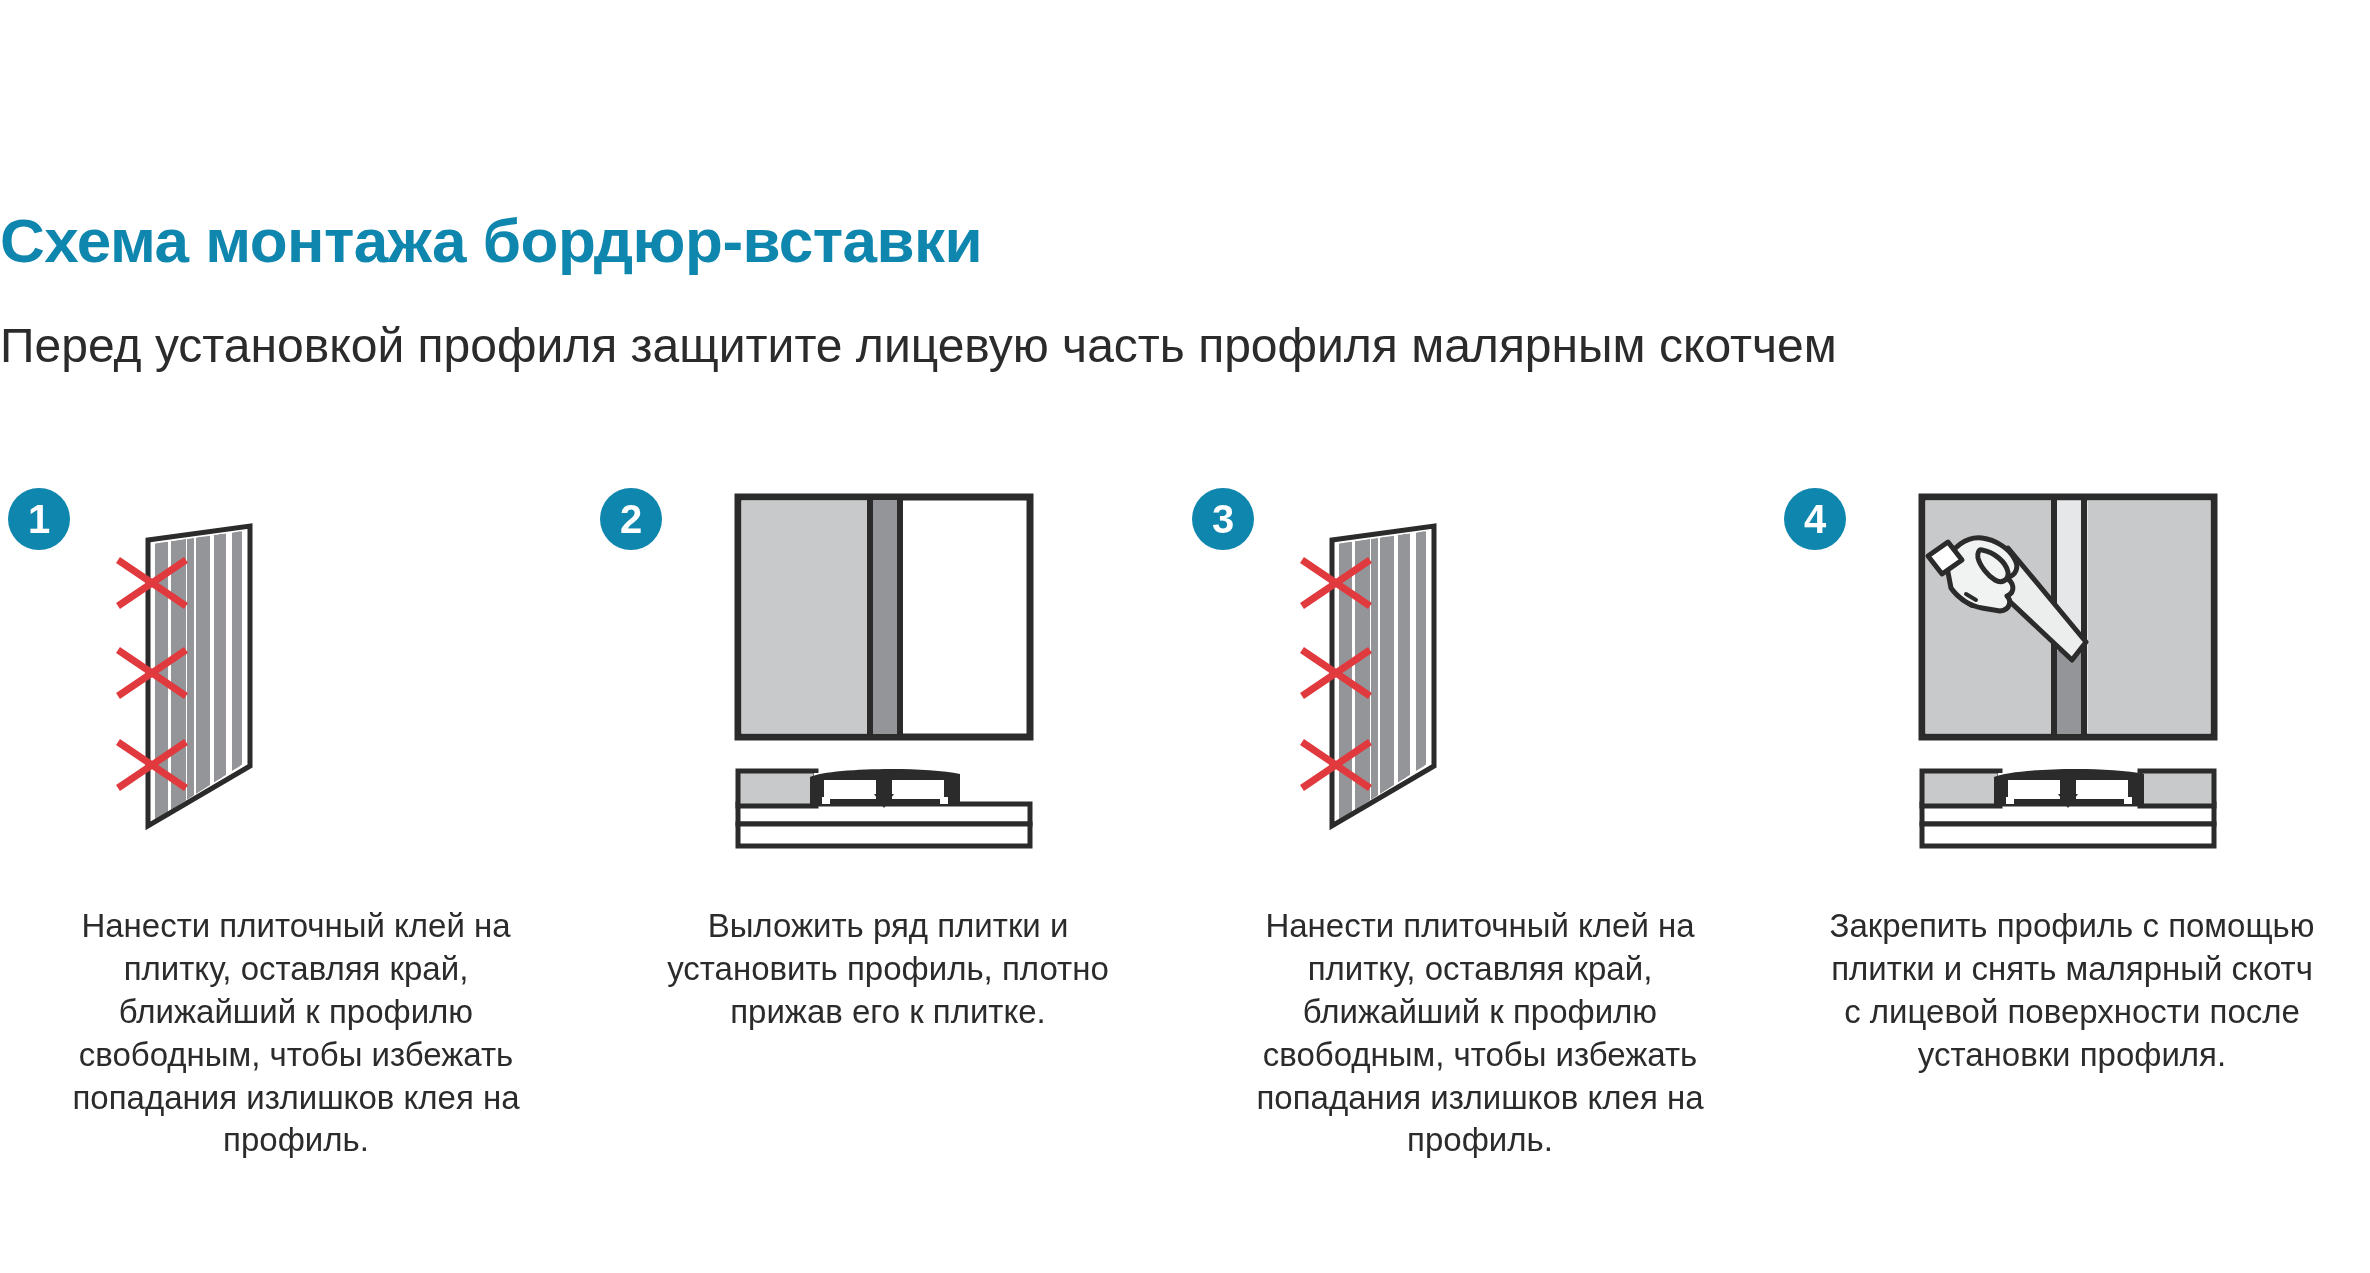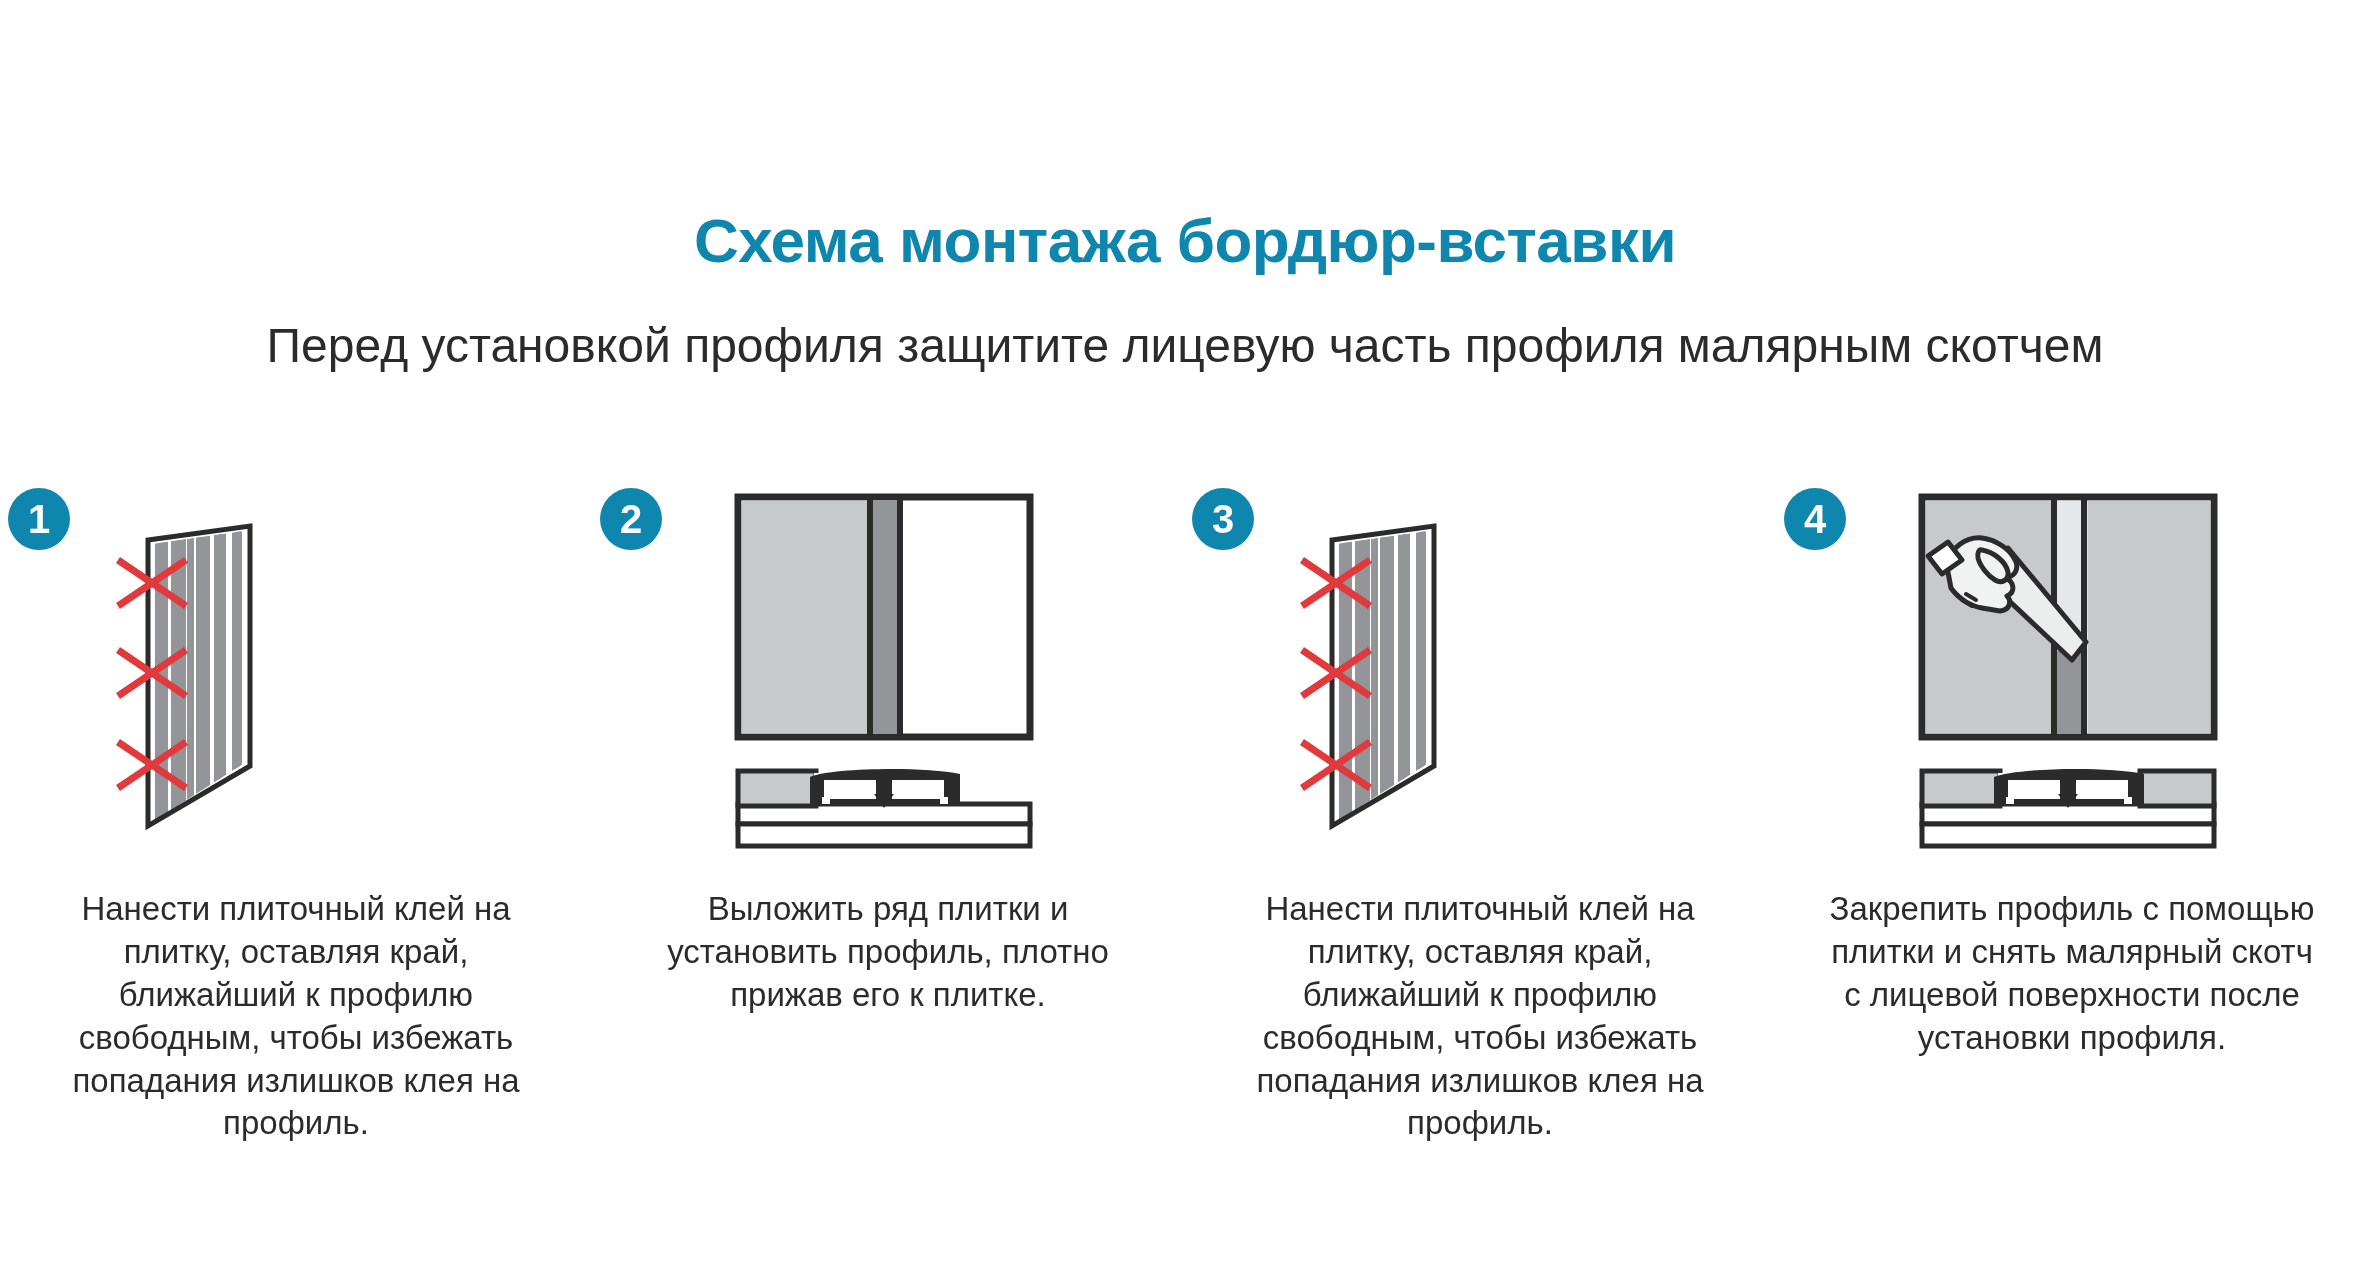--- a/index.html
+++ b/index.html
@@ -16,21 +16,20 @@
     overflow: hidden;
     position: relative;
   }
 
   
   .header {
     position: absolute;
     left: 0;
     top: 0;
     width: 2370px;
-    text-align: center;
   }
   .doc-title {
     margin: 0;
     padding-top: 208px;
     font-size: 62px;
     font-weight: bold;
     letter-spacing: -0.5px;
     color: #0f86ad;
     line-height: 1.05;
   }
@@ -86,21 +85,21 @@
     top: 0;
     width: 592px;
     height: 390px;
   }
   .art svg { display: block; }
 
   
   .caption {
     position: absolute;
     left: 0;
-    top: 418px;
+    top: 435px;
     width: 592px;
     text-align: center;
     font-size: 33px;
     line-height: 1.30;
     color: #2b2b2b;
     padding: 0 46px;
     box-sizing: border-box;
   }
   .caption.narrow { padding: 0 62px; }
 </style>

